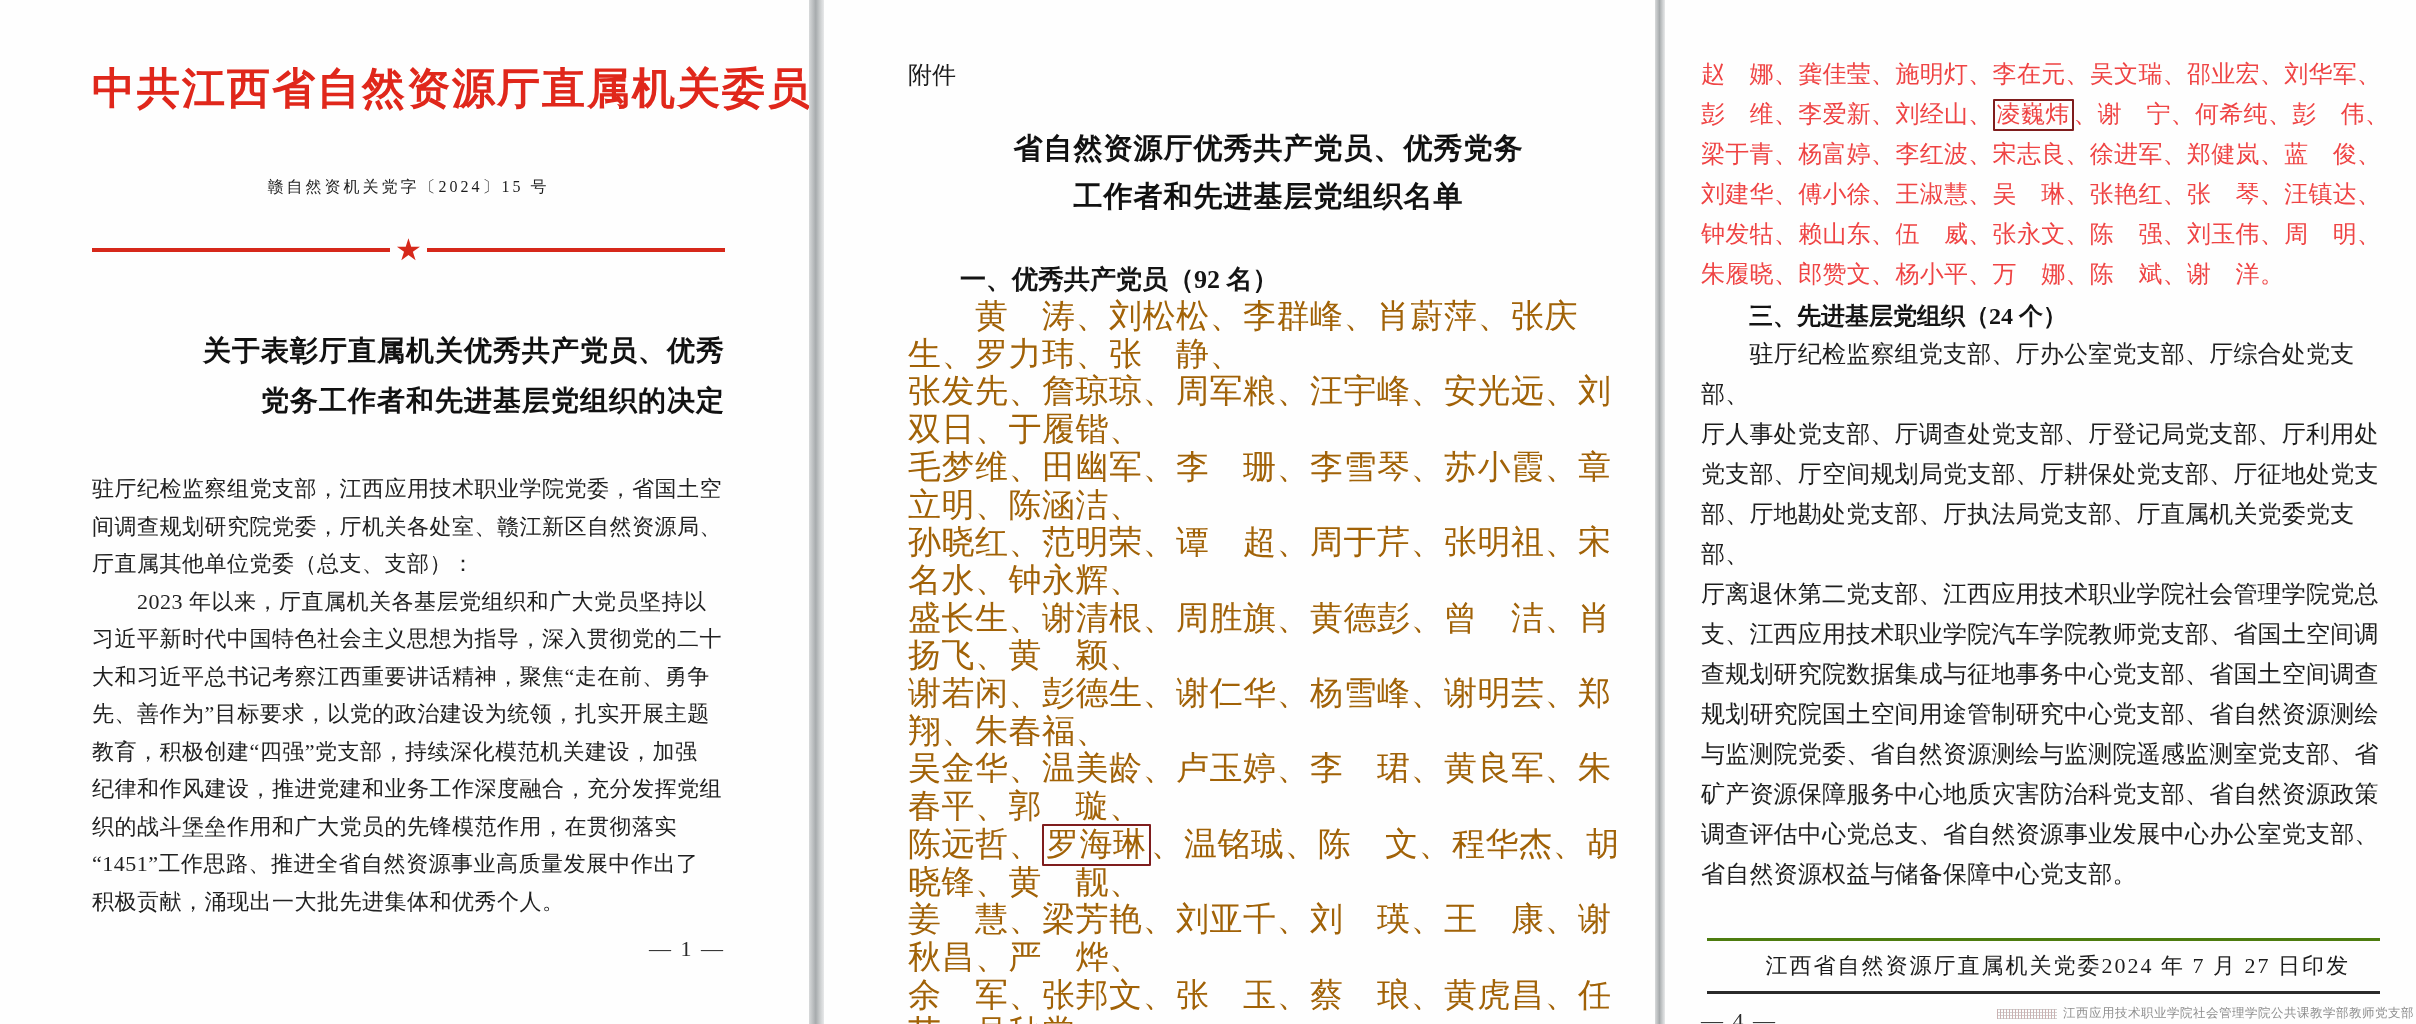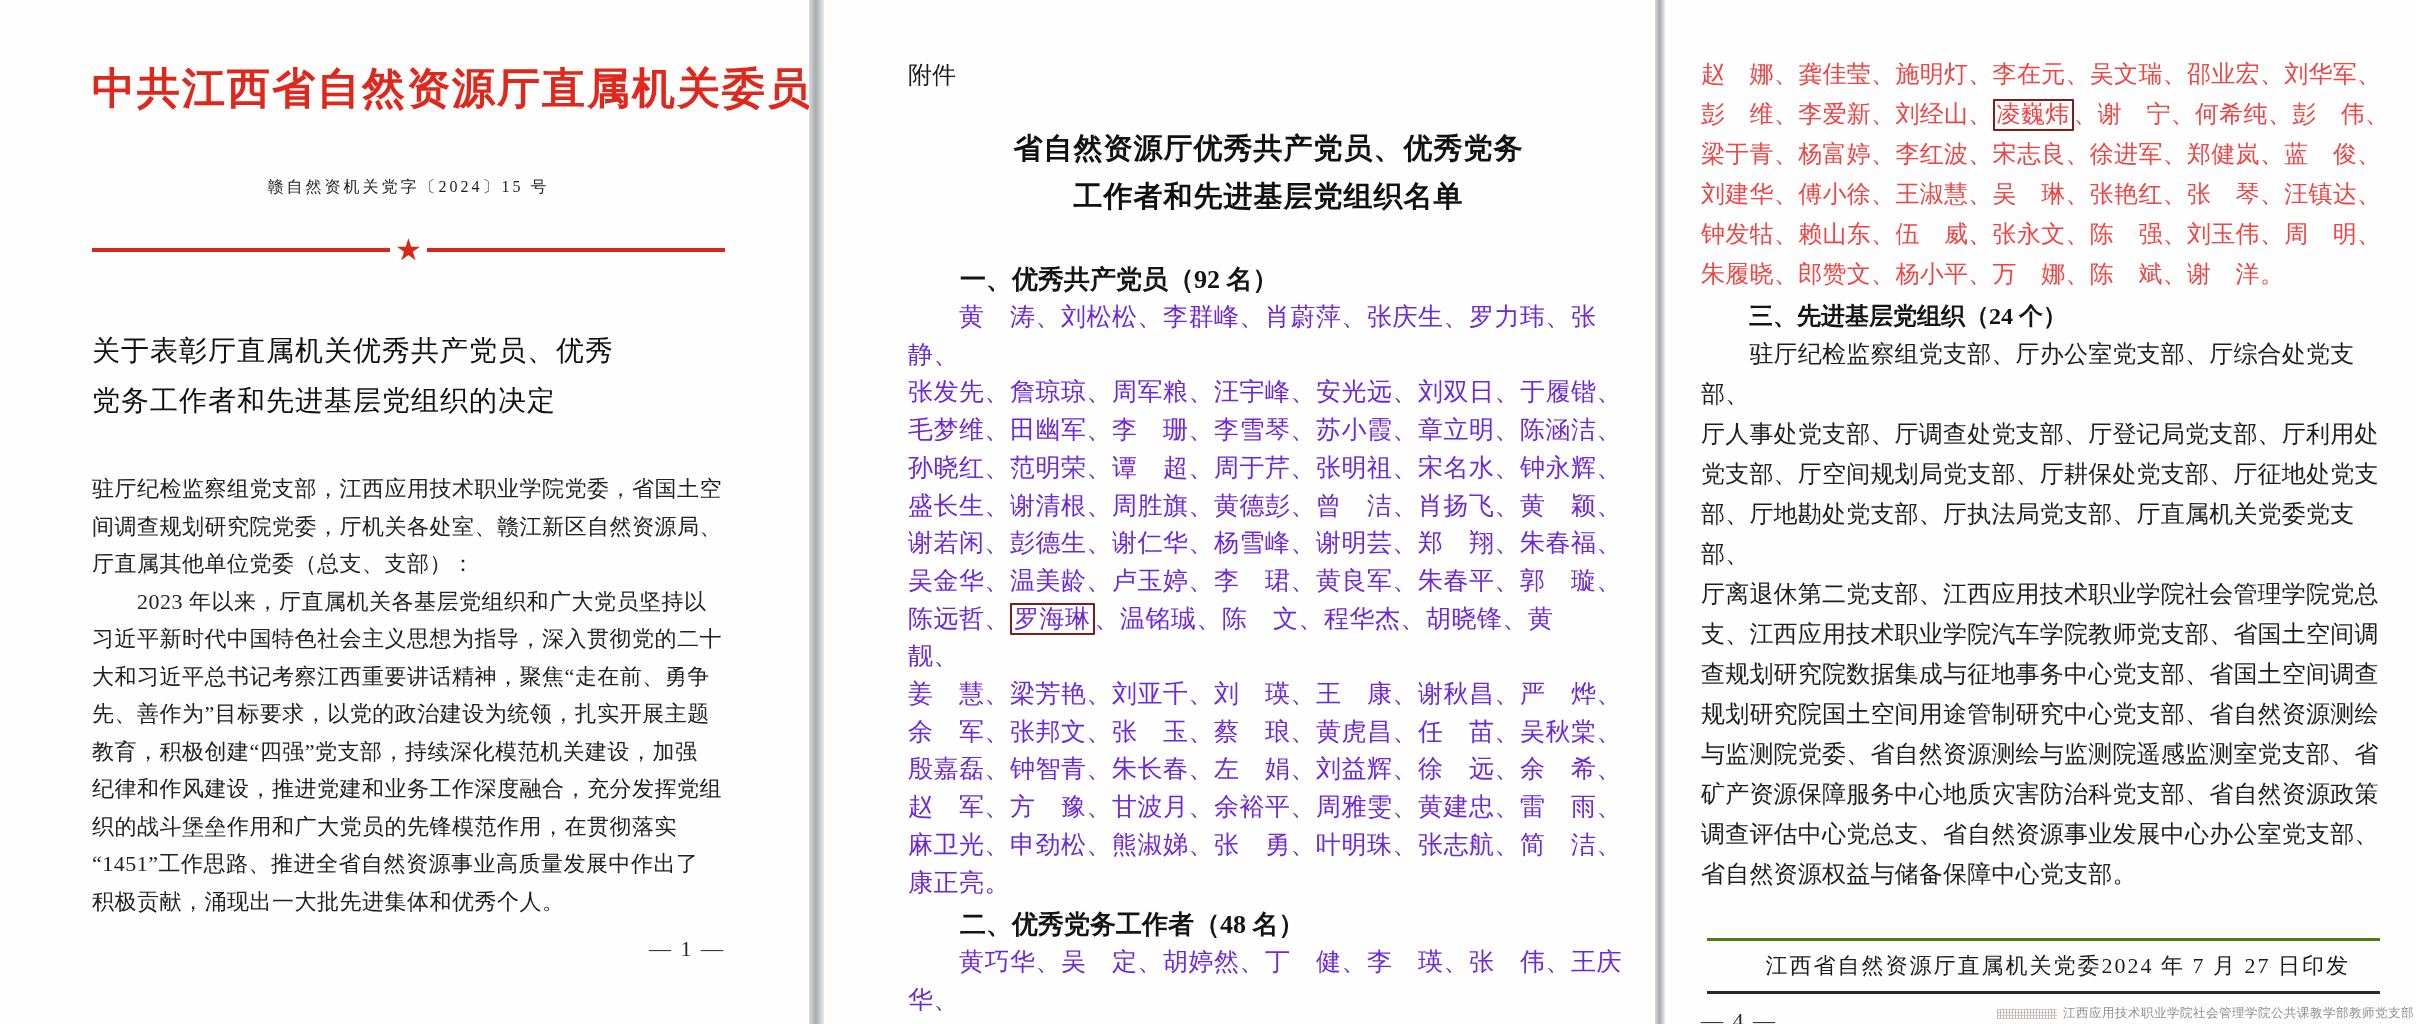--- a/index.html
+++ b/index.html
@@ -23,38 +23,38 @@
     margin-top:60px;text-align:center;
     font-family:"Liberation Sans","DejaVu Sans",sans-serif;
     font-weight:bold;font-size:43px;line-height:56px;letter-spacing:2px;
     color:#e0271b;white-space:nowrap;
   }
   .p1-docnum{margin-top:56px;text-align:center;font-size:16px;line-height:30px;letter-spacing:3px;color:#1c1c1c;}
   .p1-ruleband{margin-top:32px;display:flex;align-items:center;height:32px;}
   .p1-rule{flex:1;height:4px;background:#d6281a;}
   .p1-star{color:#d6281a;font-size:30px;line-height:30px;margin:0 5px;}
   .p1-title{
-    margin-top:60px;text-align:left;font-weight:normal;
+    margin-top:60px;text-align:right;font-weight:bold;
     font-size:28px;line-height:50px;letter-spacing:1px;color:#111;
   }
   .p1-body{margin-top:44px;font-size:22px;line-height:37.5px;letter-spacing:0.5px;}
   .p1-pagenum{margin-top:16px;text-align:right;font-size:22px;letter-spacing:2px;color:#2b2b2b;}
 
   .ml{white-space:pre-line;}
 
   
   #page2{width:831px;padding:0 26px 0 84px;}
   .p2-attach{margin-top:60px;font-size:24px;line-height:30px;color:#1c1c1c;}
   .p2-title{
     margin-top:34px;text-align:center;font-weight:bold;
     font-size:29px;line-height:48px;letter-spacing:1px;color:#111;
   }
   .sec-heading{font-weight:bold;font-size:26px;line-height:36px;color:#141414;padding-left:2em;}
   .p2-h1{margin-top:42px;}
-  .names{font-size:25px;line-height:37.7px;letter-spacing:0.5px;color:#6d28d9;}
+  .names{font-size:33px;line-height:37.7px;letter-spacing:0.5px;color:#a16207;}
   .p2-h2{margin-top:6px;}
 
   .hl-box{
     display:inline-block;border:2px solid #7f1d1d;border-radius:1px;
     padding:0 2px;margin:-3px 0;line-height:1.15;
   }
 
   
   #page3{width:751px;padding:0 22px 0 36px;}
   .p3-names{margin-top:54px;font-size:24px;line-height:40px;letter-spacing:0.3px;color:#ef4444;}

